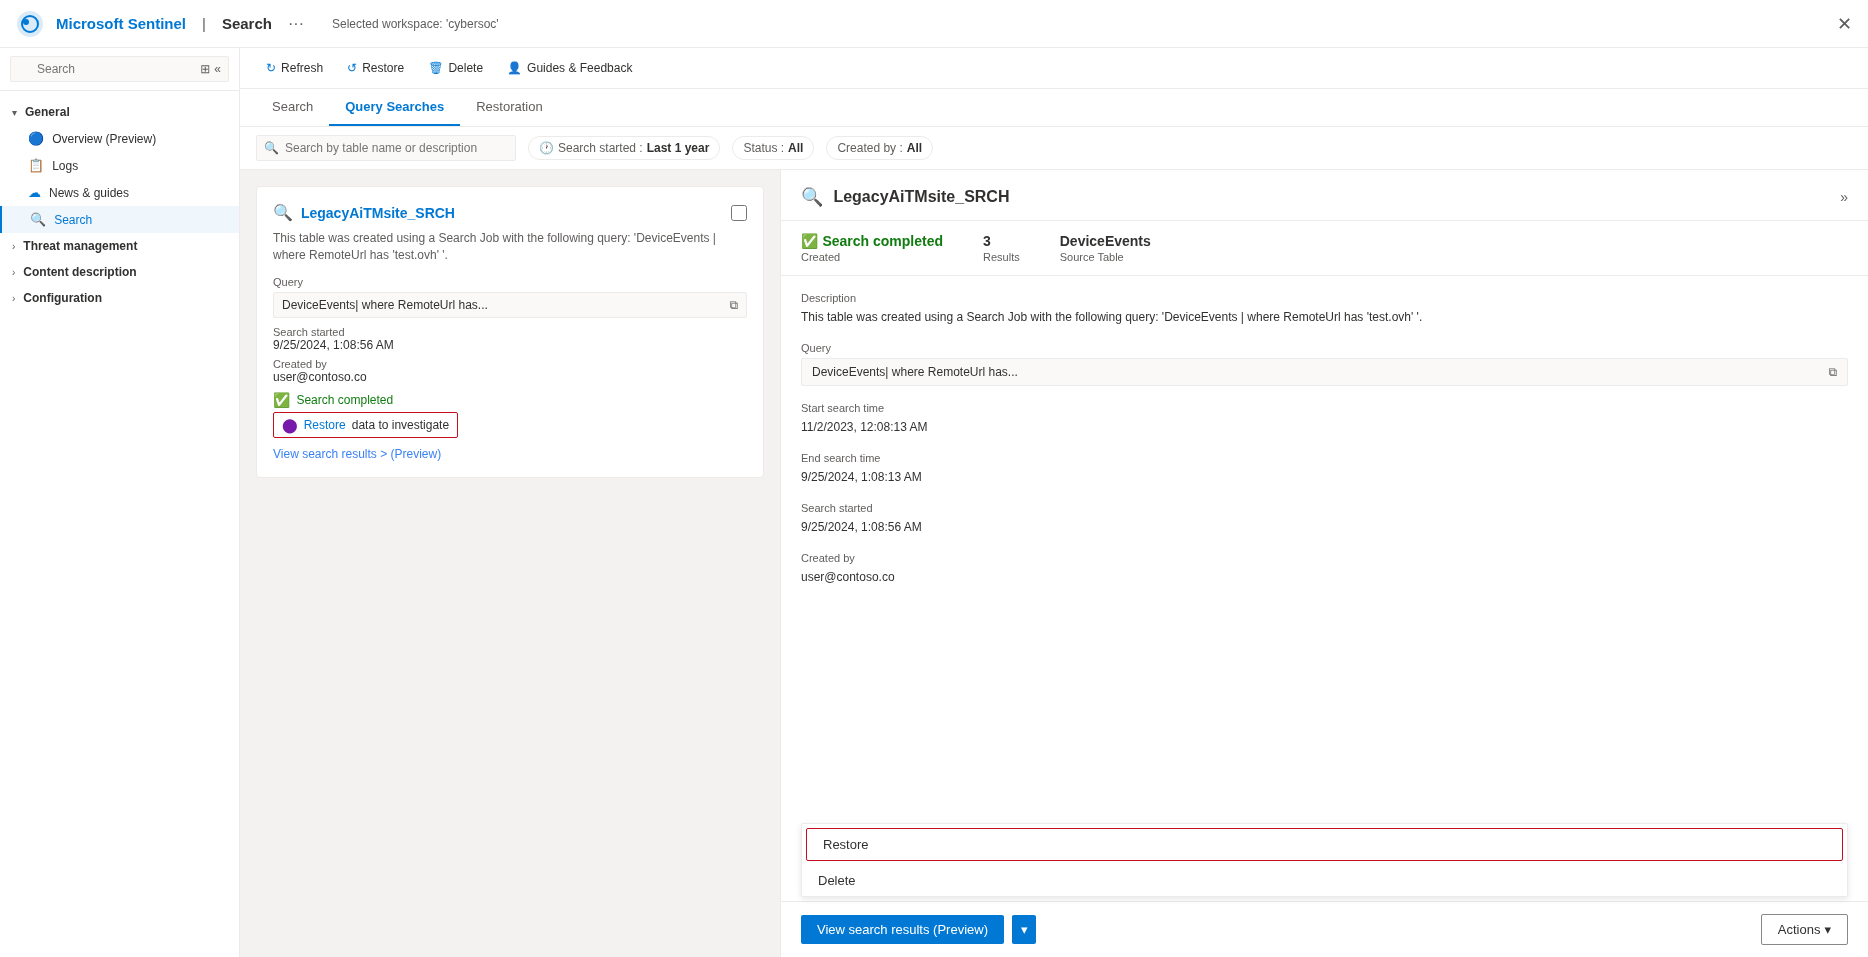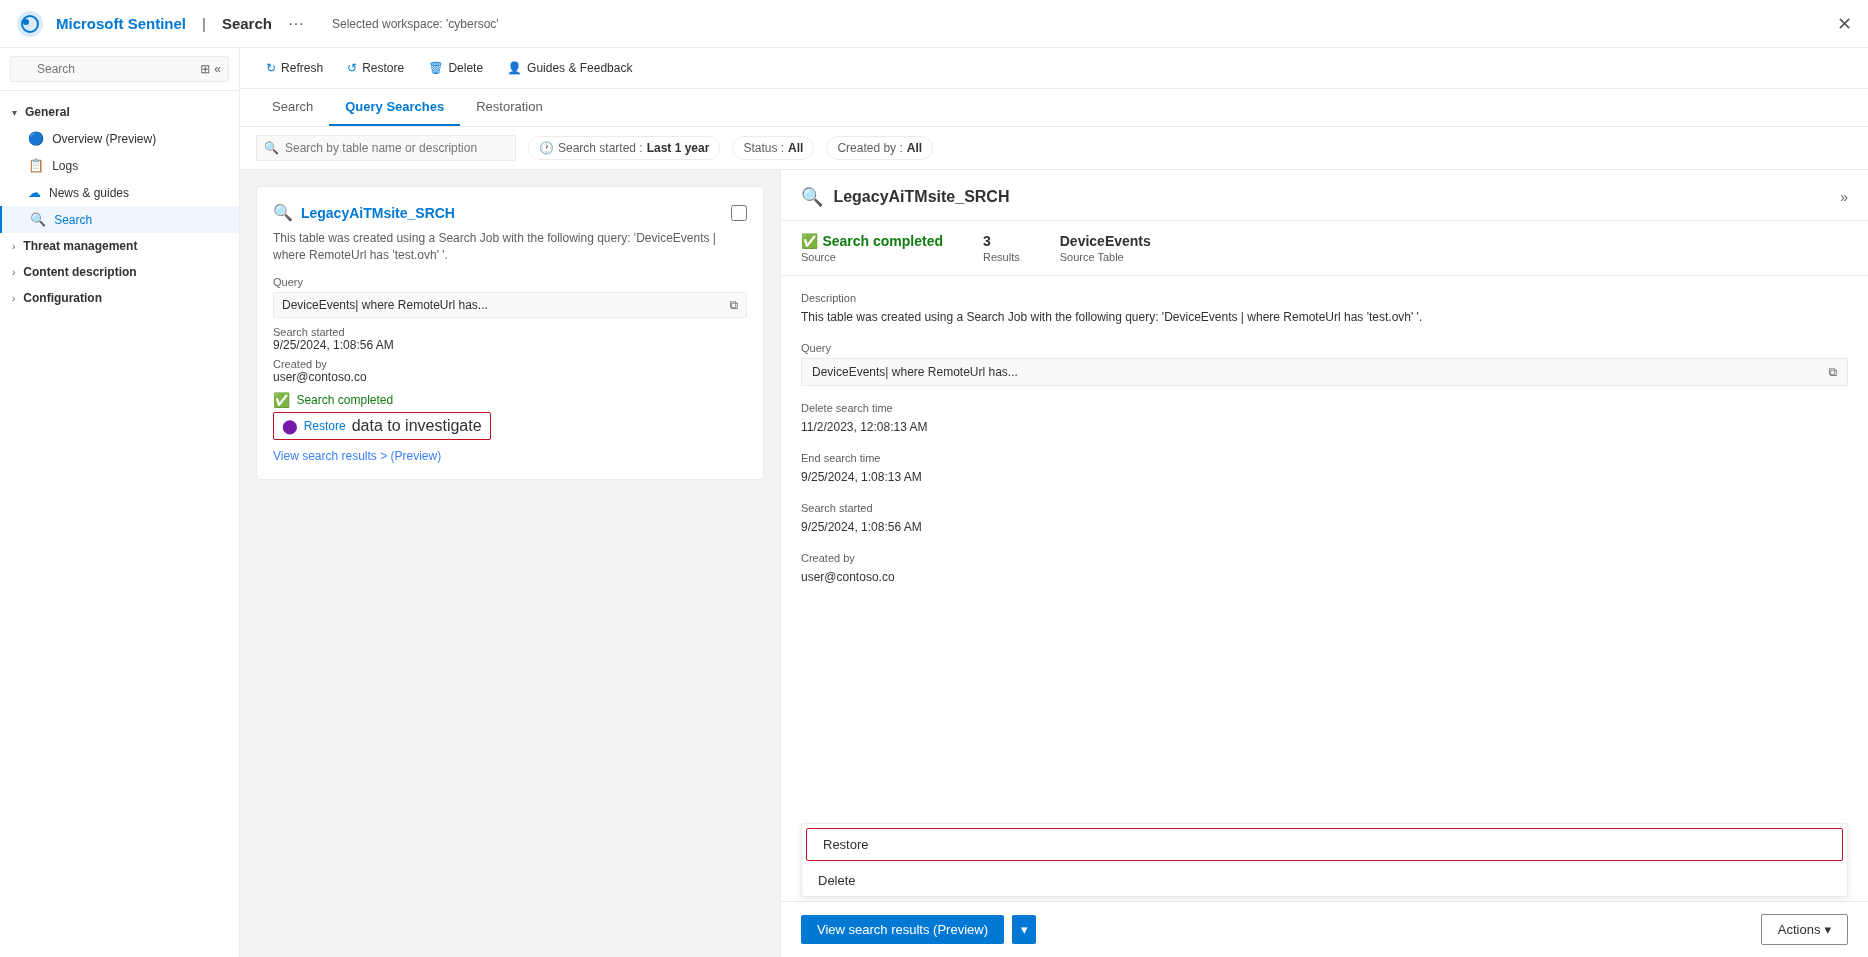--- a/index.html
+++ b/index.html
@@ -227,21 +227,21 @@
           </div>
 
           <div class="status-row">
             <span style="color:#107c10;font-size:14px;">✅</span>
             <span class="status-text">Search completed</span>
           </div>
 
           <div style="display:inline-flex;align-items:center;gap:6px;border:1.5px solid #c50f1f;border-radius:2px;padding:4px 8px;margin-bottom:8px;">
             <span style="color:#7719aa;font-size:14px;">⬤</span>
             <span style="color:#0078d4;text-decoration:none;font-size:12px;cursor:pointer;">Restore</span>
-            <span style="font-size:16px;color:#323130;">data to investigate</span>
+            <span style="font-size:12px;color:#323130;">data to investigate</span>
           </div>
 
           <div>
             <span style="color:#3b82f6;font-size:12px;cursor:pointer;text-decoration:none;">View search results &gt; (Preview)</span>
           </div>
         </div>
       </div>
 
       <div class="detail-panel">
         <div class="detail-header">
@@ -249,21 +249,21 @@
           <span class="detail-title">LegacyAiTMsite_SRCH</span>
           <span style="margin-left:auto;cursor:pointer;color:#605e5c;font-size:14px;">»</span>
         </div>
 
         <div class="detail-stats">
           <div class="stat-item">
             <div class="stat-value green">
               <span style="color:#107c10;">✅</span>
               <span>Search completed</span>
             </div>
-            <div class="stat-label">Source</div>
+            <div class="stat-label">Created</div>
           </div>
           <div class="stat-item">
             <div class="stat-value">3</div>
             <div class="stat-label">Results</div>
           </div>
           <div class="stat-item">
             <div class="stat-value">DeviceEvents</div>
             <div class="stat-label">Source Table</div>
           </div>
         </div>
@@ -276,21 +276,21 @@
 
           <div class="detail-field">
             <div class="detail-field-label">Query</div>
             <div class="detail-query-box">
               <span style="flex:1;overflow:hidden;white-space:nowrap;text-overflow:ellipsis;font-size:12px;">DeviceEvents| where RemoteUrl has...</span>
               <span style="cursor:pointer;color:#605e5c;">⧉</span>
             </div>
           </div>
 
           <div class="detail-field">
-            <div class="detail-field-label">Delete search time</div>
+            <div class="detail-field-label">Start search time</div>
             <div class="detail-field-value">11/2/2023, 12:08:13 AM</div>
           </div>
 
           <div class="detail-field">
             <div class="detail-field-label">End search time</div>
             <div class="detail-field-value">9/25/2024, 1:08:13 AM</div>
           </div>
 
           <div class="detail-field">
             <div class="detail-field-label">Search started</div>

